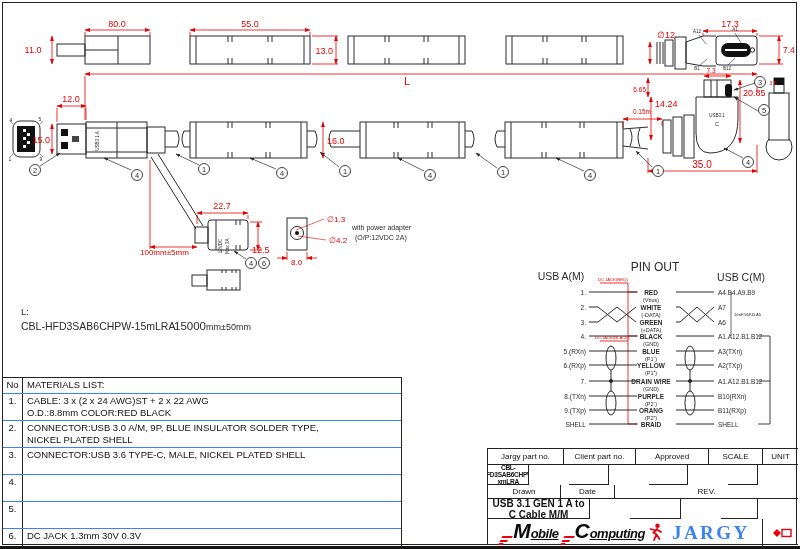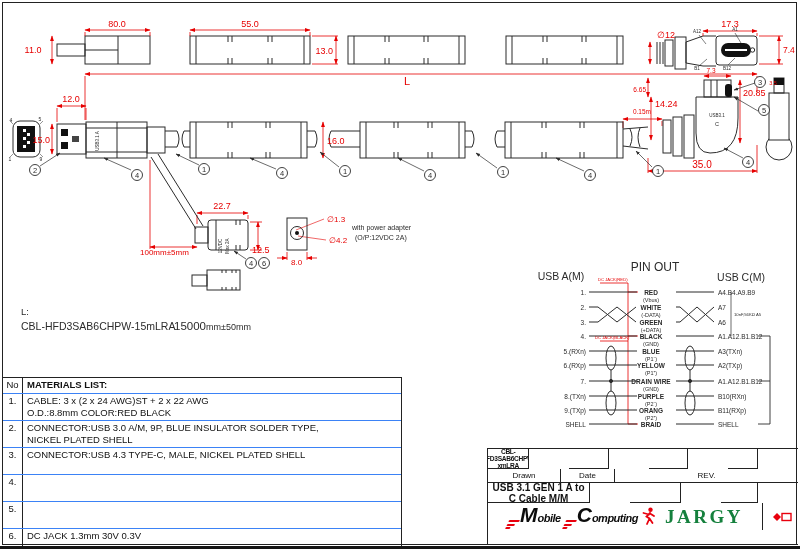--- a/index.html
+++ b/index.html
@@ -19,31 +19,31 @@
   
   #tblock{position:absolute;left:487px;top:448px;width:311px;height:97px;
           border:1px solid #222;border-right:none;box-sizing:border-box;font-size:8px;color:#111;}
   .trow{display:flex;box-sizing:border-box;}
   .tcell{border-right:1px solid #222;border-bottom:1px solid #222;box-sizing:border-box;
          display:flex;align-items:center;justify-content:center;text-align:center;overflow:hidden;}
   .tcell:last-child{border-right:none;}
   .w1{width:76px;}.w2{width:72px;}.w3{width:73px;}.w4{width:54px;}.w5{width:36px;flex:1;}
   .w12{width:148px;}.wlogo{width:275px;}
   .h16{height:16px;}.h20{height:20px;gap:40px;}.h14{height:14px;}.h27{height:27px;flex:1;}
-  .bold{font-weight:bold;}
+  .bold{font-weight:normal;}
   .partno{font-size:6.6px;font-weight:bold;letter-spacing:-0.3px;}
   .dname{font-size:10px;font-weight:bold;}
   
   .brandwrap{display:flex;align-items:center;justify-content:center;gap:2px;}
   .mc{font-style:italic;font-weight:bold;color:#0c0c0c;display:flex;align-items:baseline;}
   .mc .big{font-size:21px;line-height:20px;}
-  .mc .rest{font-size:11px;letter-spacing:-0.5px;}
+  .mc .rest{font-size:13px;letter-spacing:-0.5px;text-decoration:underline;}
   .speed{display:inline-flex;flex-direction:column;gap:1.5px;margin-right:2px;transform:skewX(-25deg);}
   .speed i{display:block;height:2px;background:#e8000d;border-radius:1px;}
-  .jargy{font-family:"Liberation Serif",serif;font-weight:bold;color:#15803d;
+  .jargy{font-family:"Liberation Serif",serif;font-weight:bold;color:#3b82f6;
          font-size:19px;letter-spacing:2.5px;padding-left:8px;}
 </style>
 </head>
 <body>
 
 <div id="sheet">
   <div id="frame"></div>
 
   <svg id="cad" width="800" height="549" viewBox="0 0 800 549">
     <defs>
@@ -484,36 +484,43 @@
         <div class="mrow mbody">
           <div class="mno">1.</div>
           <div class="mtxt">CABLE: 3 x (2 x 24 AWG)ST + 2 x 22 AWG<div>O.D.:8.8mm COLOR:RED BLACK</div></div>
         </div>
         <div class="mrow mbody">
           <div class="mno">2.</div>
           <div class="mtxt">CONNECTOR:USB 3.0 A/M, 9P, BLUE INSULATOR SOLDER TYPE,<div>NICKEL PLATED SHELL</div></div>
         </div>
         <div class="mrow mbody">
           <div class="mno">3.</div>
-          <div class="mtxt">CONNECTOR:USB 4.3 TYPE-C, MALE, NICKEL PLATED SHELL</div>
+          <div class="mtxt">CONNECTOR:USB 3.6 TYPE-C, MALE, NICKEL PLATED SHELL</div>
         </div>
         <div class="mrow mbody">
           <div class="mno">4.</div>
         </div>
         <div class="mrow mbody">
           <div class="mno">5.</div>
         </div>
         <div class="mrow mbody">
           <div class="mno">6.</div>
           <div class="mtxt">DC JACK 1.3mm 30V 0.3V</div>
         </div>
       </div>
   </div>
 
   <div id="tblock">
+    <div class="trow h16">
+      <div class="tcell w1">Jargy part no.</div>
+      <div class="tcell w2">Client part no.</div>
+      <div class="tcell w3">Approved</div>
+      <div class="tcell w4">SCALE</div>
+      <div class="tcell w5">UNIT</div>
+    </div>
     <div class="trow h20">
       <div class="tcell w1 partno">CBL-HFD3SAB6CHPW-xmLRA</div>
       <div class="tcell w2"></div>
       <div class="tcell w3"></div>
       <div class="tcell w4"></div>
       <div class="tcell w5">mm</div>
     </div>
     <div class="trow h14">
       <div class="tcell w3">Drawn</div>
       <div class="tcell w4">Date</div>

